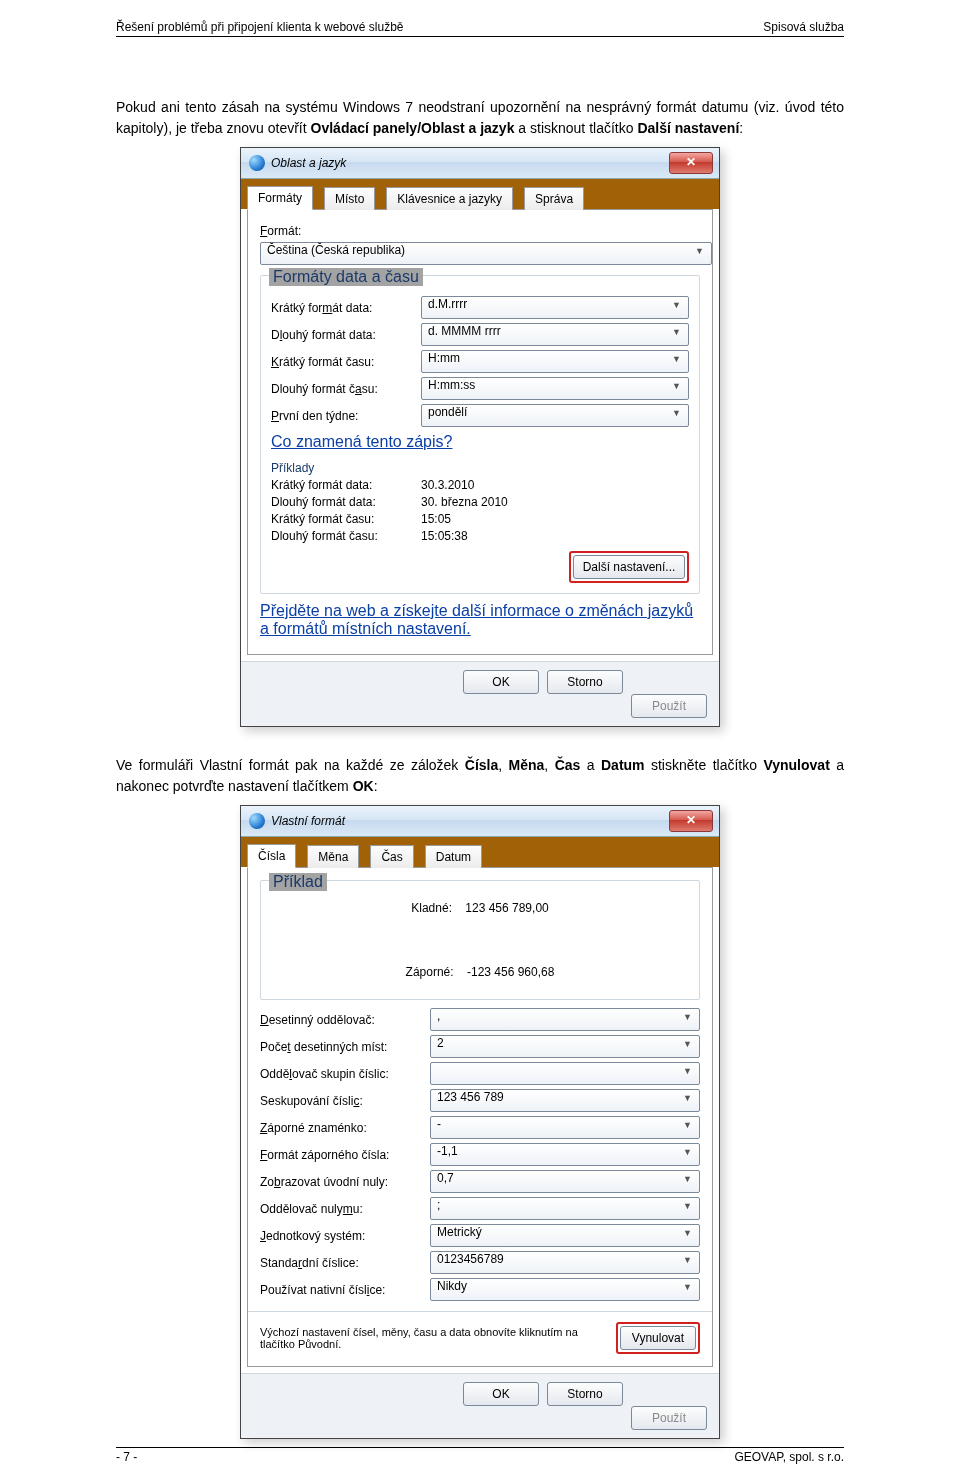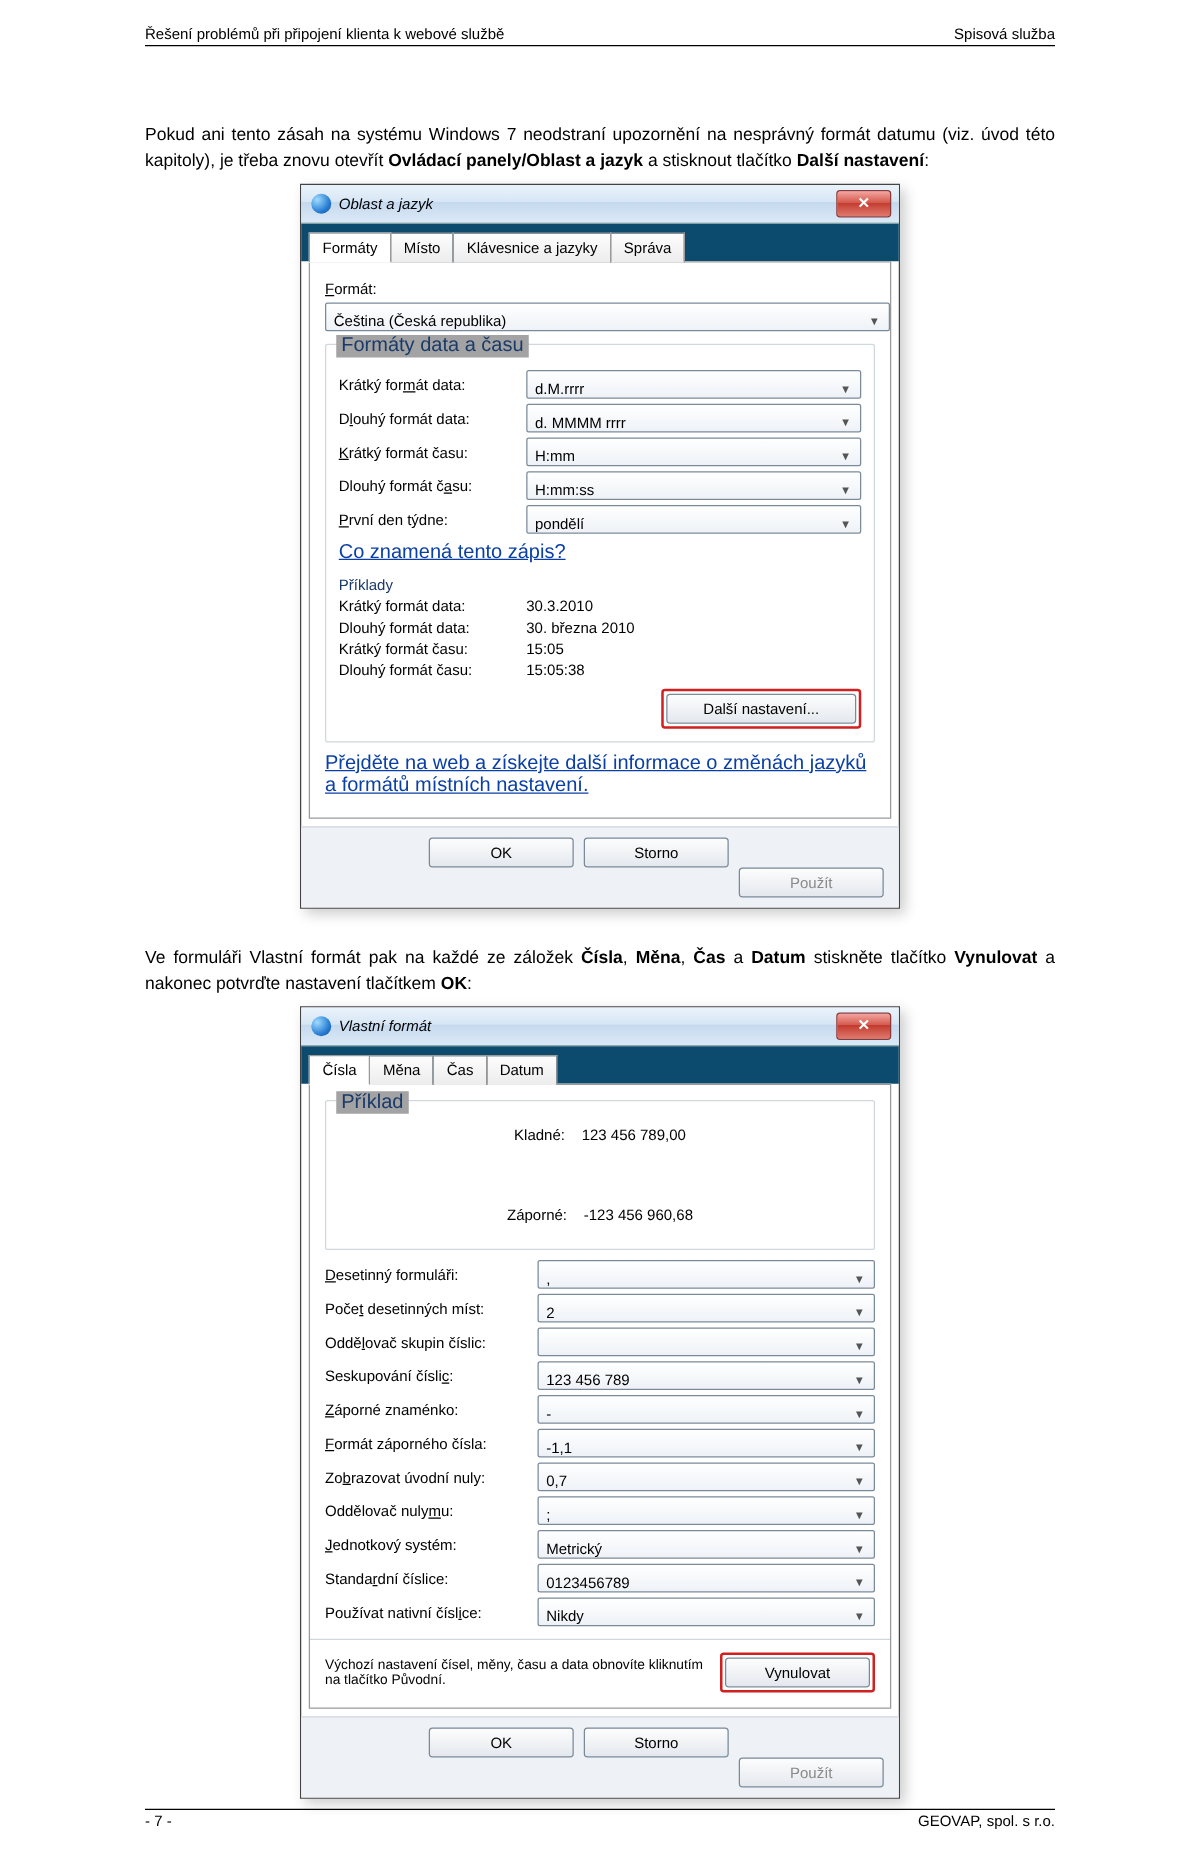--- a/index.html
+++ b/index.html
@@ -59,23 +59,24 @@
   .close-btn{
     width:42px;height:20px;
     border:1px solid #8a3a3a;
     border-radius:3px;
     background:linear-gradient(#f3a6a0,#d45a4e 45%,#c23a2e 46%,#e07a6e);
     color:#fff;font-weight:bold;text-align:center;line-height:18px;
     font-size:12px;
   }
   .tabs{
     display:flex;
-    background:#0c4a6e;
+    background:#a16207;
     padding:6px 6px 0 6px;
-    gap:0;
+    gap:12px;
+    align-items:center;
   }
   .tab{
     padding:4px 10px;
     border:1px solid #9a9a9a;
     border-bottom:none;
     background:linear-gradient(#fdfdfd,#ececec);
     font-size:12px;
     position:relative;
     top:1px;
     margin-right:-1px;
@@ -99,21 +100,21 @@
   .field-label{
     width:150px;
     font-size:12px;
   }
   .u{text-decoration:underline;}
   .combo{
     flex:1;
     height:21px;
     border:1px solid #7a8a9a;
     background:linear-gradient(#fff,#eef2f7);
-    display:flex;align-items:flex-end;justify-content:space-between;
+    display:flex;align-items:flex-start;justify-content:space-between;
     padding:0 4px 0 6px;
     font-size:12px;
     border-radius:2px;
   }
   .combo-arrow{
     width:15px;height:15px;
     display:flex;align-items:center;justify-content:center;
     color:#555;font-size:9px;
   }
   .groupbox{
@@ -129,21 +130,21 @@
     color:#1a3a6a;font-size:16px;
   }
   .example-row{
     display:flex;align-items:center;
     margin:3px 0;font-size:12px;
   }
   .example-row .lbl{width:150px;}
   .link{color:#0a3fa6;text-decoration:underline;cursor:pointer;font-size:16px;}
   .btn{
     display:inline-flex;align-items:center;justify-content:center;
-    height:22px;min-width:74px;padding:0 20px;
+    height:22px;min-width:74px;padding:0 0;
     border:1px solid #7a8a9a;border-radius:3px;
     background:linear-gradient(#fdfdfd,#e4e8ee);
     font-size:12px;color:#000;
   }
   .btn.disabled{color:#8a8a8a;margin-top:24px;}
   .hl-red{
     border:2px solid #d02020;
     padding:2px;border-radius:3px;
     display:inline-block;
   }
@@ -303,21 +304,21 @@
     <div class="tab-panel">
       <div class="groupbox" style="margin-top:2px;">
         <span class="groupbox-title">Příklad</span>
         <div class="sample-pair">
           <span><span class="lbl">Kladné:</span> <span>123 456 789,00</span></span>
           <span><span class="lbl">Záporné:</span> <span>-123 456 960,68</span></span>
         </div>
       </div>
 
       <div class="field-row">
-          <span class="field-label"><span></span><span class="u">D</span><span>esetinný formuláři:</span></span>
+          <span class="field-label"><span></span><span class="u">D</span><span>esetinný oddělovač:</span></span>
           <div class="combo">
             <span>,</span>
             <span class="combo-arrow">▼</span>
           </div>
         </div>
       <div class="field-row">
           <span class="field-label"><span>Poče</span><span class="u">t</span><span> desetinných míst:</span></span>
           <div class="combo">
             <span>2</span>
             <span class="combo-arrow">▼</span>

